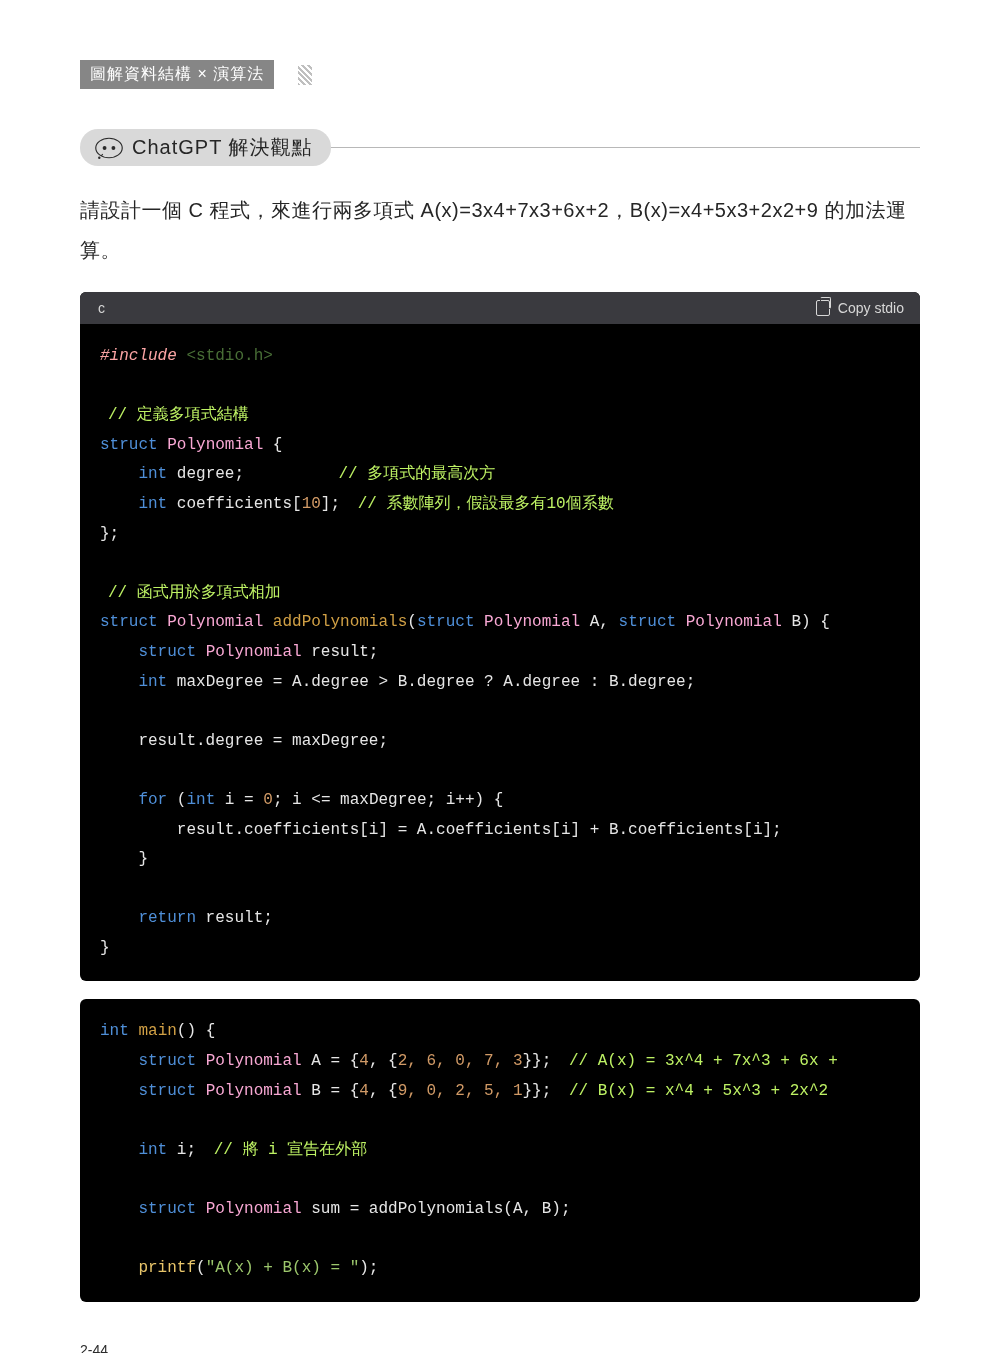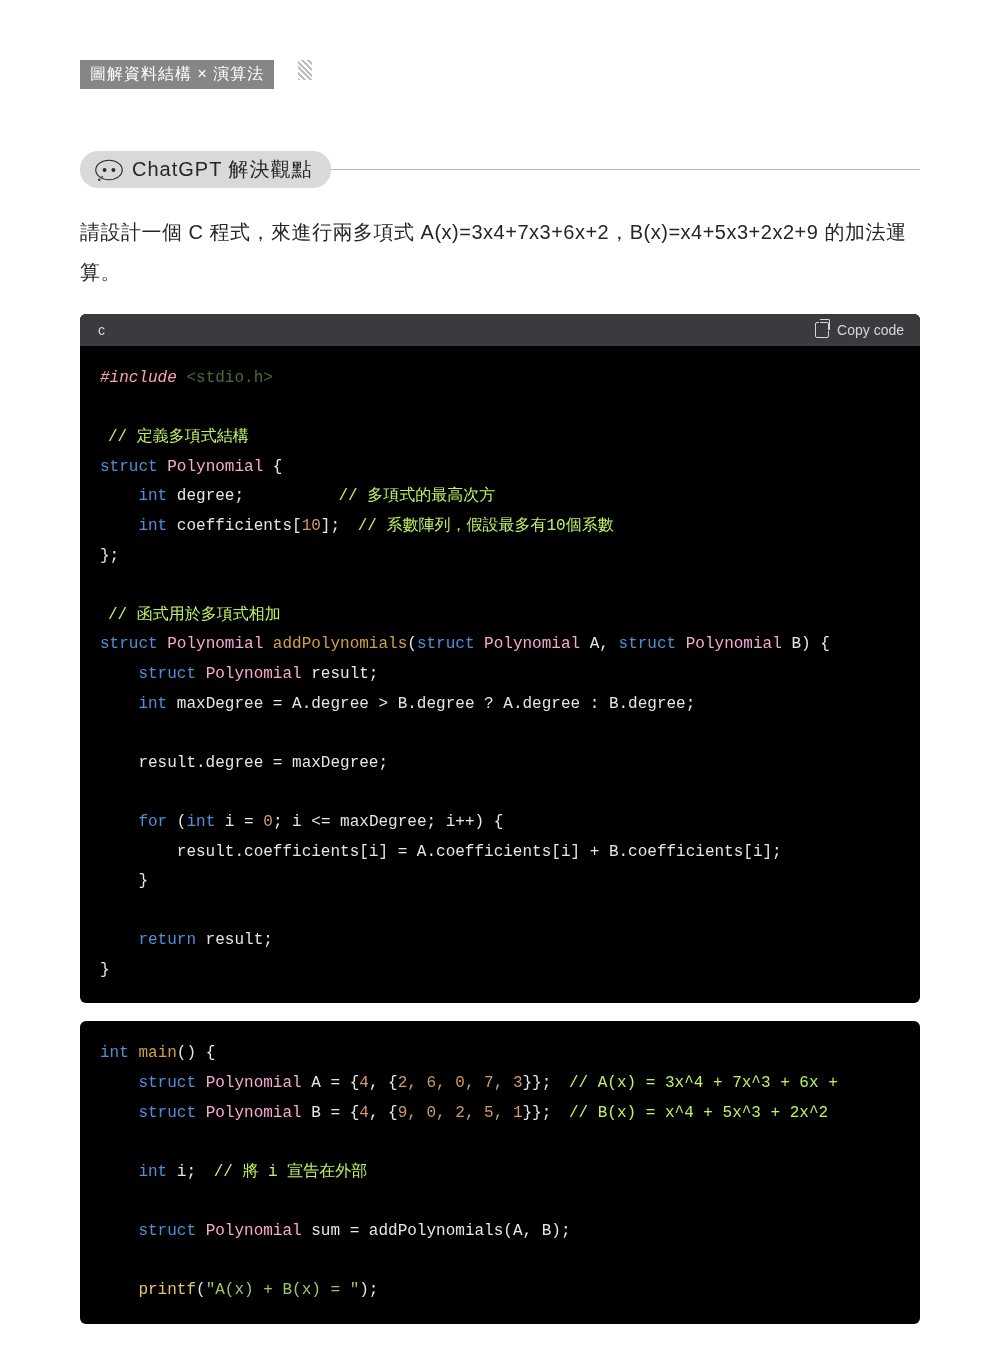--- a/index.html
+++ b/index.html
@@ -9,23 +9,23 @@
     font-family: "Microsoft JhengHei", "PingFang TC", "Helvetica Neue", Arial, sans-serif;
     width: 1000px;
   }
   .page {
     padding: 60px 80px 40px 80px;
     box-sizing: border-box;
     width: 1000px;
   }
   .breadcrumb {
     display: flex;
-    align-items: flex-start;
+    align-items: center;
     gap: 24px;
-    margin-bottom: 62px;
+    margin-bottom: 40px;
   }
   .bc-tag {
     background: #868686;
     color: #fff;
     font-size: 16px;
     padding: 4px 10px;
     letter-spacing: 1px;
   }
   .bc-sep {
     width: 14px;
@@ -163,21 +163,21 @@
     <span class="section-line"></span>
   </div>
 
   <p class="prompt-text">請設計一個 C 程式，來進行兩多項式 A(x)=3x4+7x3+6x+2，B(x)=x4+5x3+2x2+9 的加法運算。</p>
 
   <div class="code-block">
     <div class="code-header">
       <span>c</span>
       <span class="copy-wrap">
         <span class="copy-icon"></span>
-        <span>Copy code</span>
+        <span>Copy stdio</span>
       </span>
     </div>
 <div class="code-body"><span class="pp">#include</span> <span class="inc">&lt;stdio.h&gt;</span>
 
 <span class="cm">// 定義多項式結構</span>
 <span class="kw">struct</span> <span class="ty">Polynomial</span> <span class="br">{</span>
     <span class="kw">int</span> <span class="id">degree;</span>         <span class="cm">// 多項式的最高次方</span>
     <span class="kw">int</span> <span class="id">coefficients[</span><span class="nm">10</span><span class="id">];</span> <span class="cm">// 系數陣列，假設最多有10個系數</span>
 <span class="br">};</span>
 

